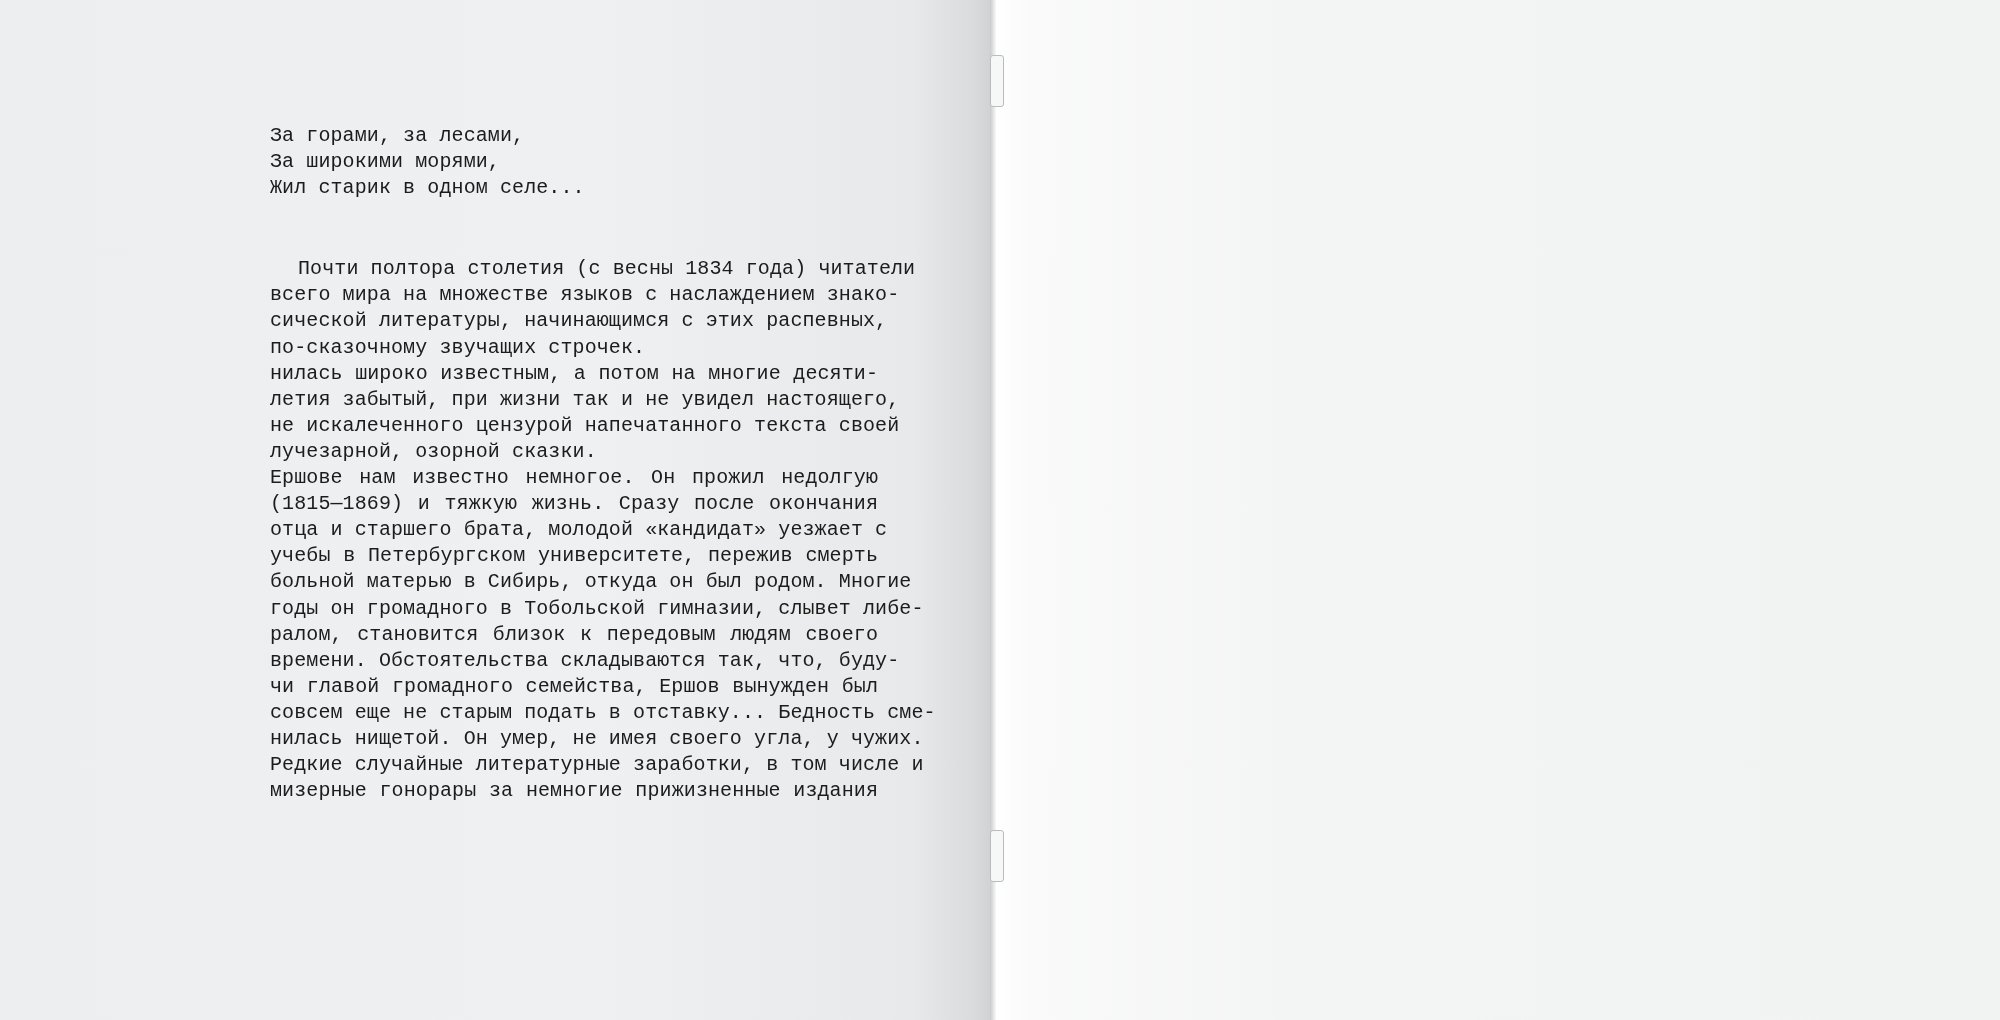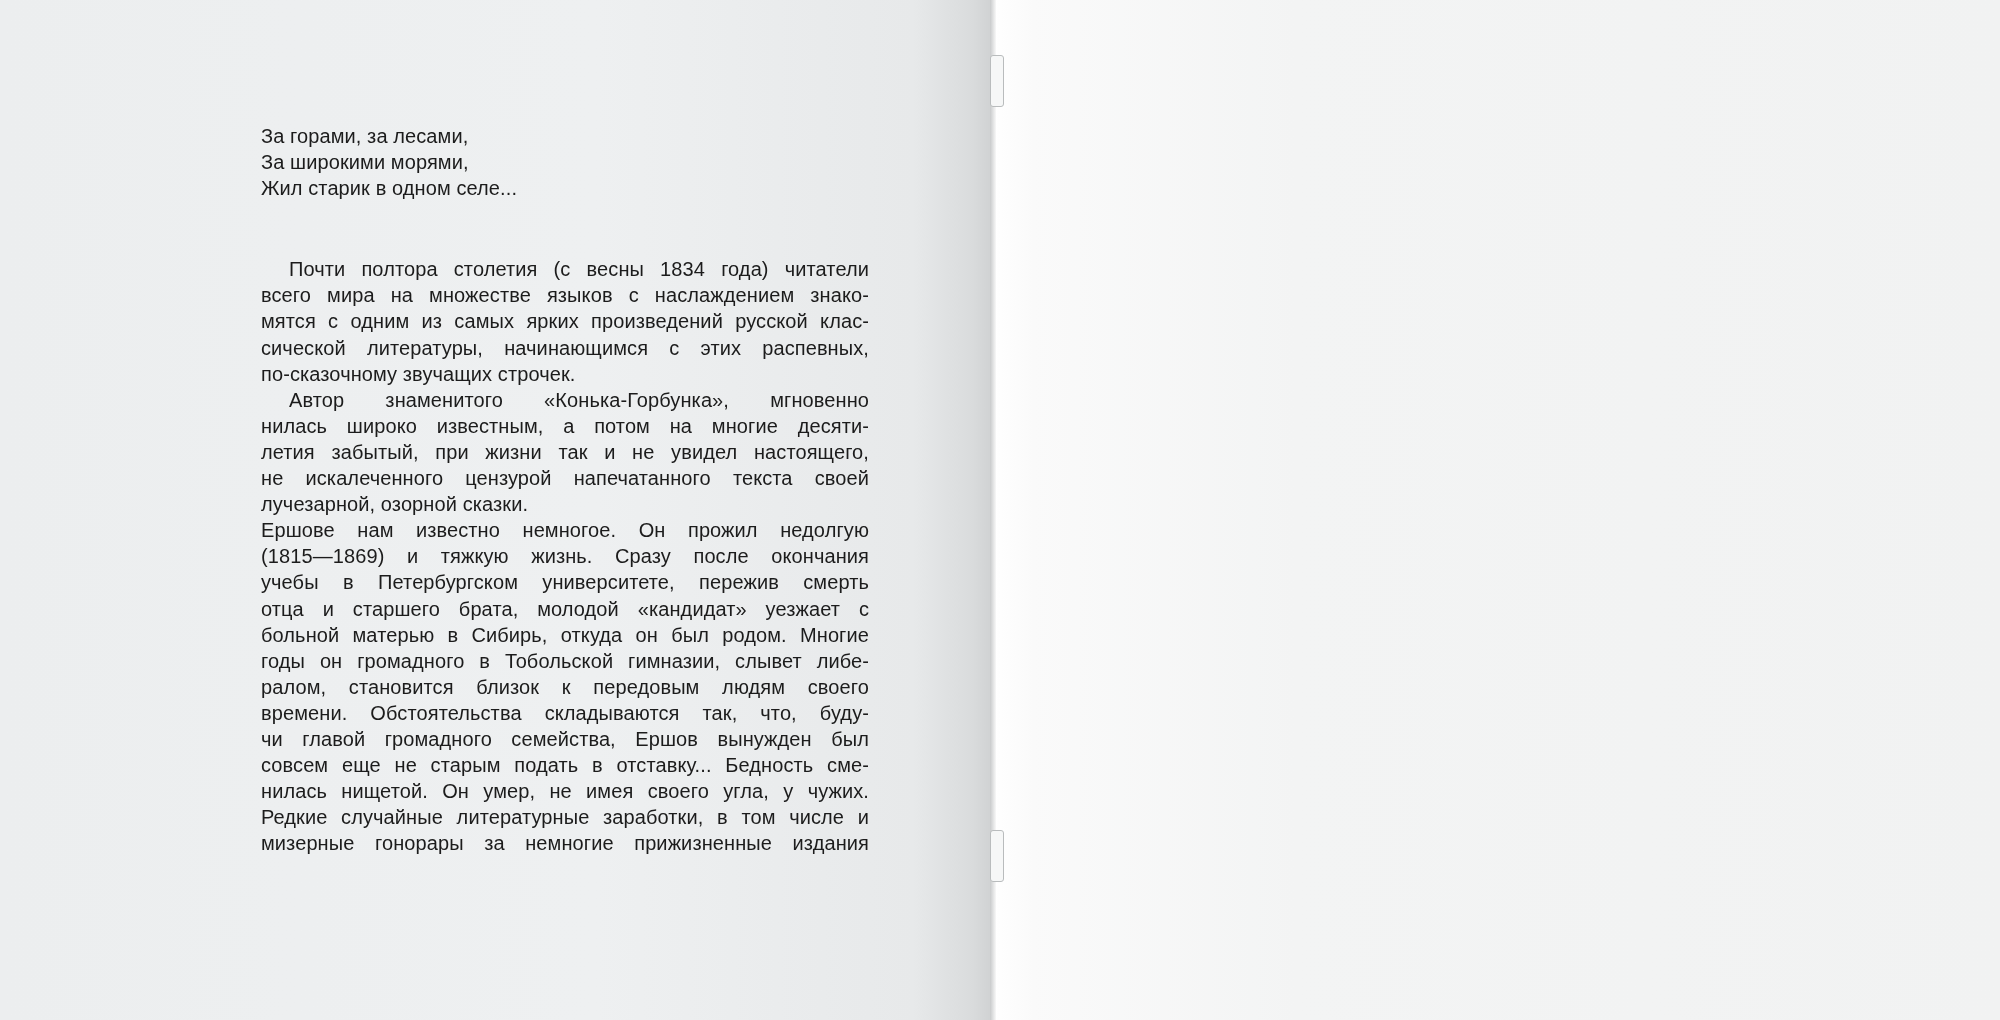--- a/index.html
+++ b/index.html
@@ -47,21 +47,21 @@
     }
     .text-col {
       position: absolute;
       font-family: "Liberation Sans", sans-serif;
       font-size: 20px;
       line-height: 26.1px;
       color: #1c1c1c;
       letter-spacing: 0.1px;
       transform-origin: 0 0;
     }
-    .left-col { left: 261px; top: 123px; width: 608px; }
+    .left-col { left: 270px; top: 123px; width: 608px; font-family: Liberation Mono, monospace; }
     .poem { margin: 0 0 55px 0; }
     .poem-line { display: block; white-space: nowrap; }
     .line {
       display: block;
       text-align: justify;
       text-align-last: justify;
       white-space: nowrap;
       overflow: visible;
     }
     .line.last { text-align-last: left; }
@@ -76,38 +76,36 @@
     <div class="text-col left-col">
       <div class="poem">
         <span class="poem-line">За горами, за лесами,</span>
         <span class="poem-line">За широкими морями,</span>
         <span class="poem-line">Жил старик в одном селе...</span>
       </div>
 
       <div class="para-block">
         <span class="line indent">Почти полтора столетия (с весны 1834 года) читатели</span>
         <span class="line">всего мира на множестве языков с наслаждением знако-</span>
-        <span class="line">мятся с одним из самых ярких произведений русской клас-</span>
         <span class="line">сической литературы, начинающимся с этих распевных,</span>
         <span class="line last">по-сказочному звучащих строчек.</span>
       </div>
 
       <div class="para-block">
-        <span class="line indent">Автор знаменитого «Конька-Горбунка», мгновенно</span>
         <span class="line">нилась широко известным, а потом на многие десяти-</span>
         <span class="line">летия забытый, при жизни так и не увидел настоящего,</span>
         <span class="line">не искалеченного цензурой напечатанного текста своей</span>
         <span class="line last">лучезарной, озорной сказки.</span>
       </div>
 
       <div class="para-block">
         <span class="line">Ершове нам известно немногое. Он прожил недолгую</span>
         <span class="line">(1815—1869) и тяжкую жизнь. Сразу после окончания</span>
+        <span class="line">отца и старшего брата, молодой «кандидат» уезжает с</span>
         <span class="line">учебы в Петербургском университете, пережив смерть</span>
-        <span class="line">отца и старшего брата, молодой «кандидат» уезжает с</span>
         <span class="line">больной матерью в Сибирь, откуда он был родом. Многие</span>
         <span class="line">годы он громадного в Тобольской гимназии, слывет либе-</span>
         <span class="line">ралом, становится близок к передовым людям своего</span>
         <span class="line">времени. Обстоятельства складываются так, что, буду-</span>
         <span class="line">чи главой громадного семейства, Ершов вынужден был</span>
         <span class="line">совсем еще не старым подать в отставку... Бедность сме-</span>
         <span class="line">нилась нищетой. Он умер, не имея своего угла, у чужих.</span>
         <span class="line">Редкие случайные литературные заработки, в том числе и</span>
         <span class="line">мизерные гонорары за немногие прижизненные издания</span>
       </div>

